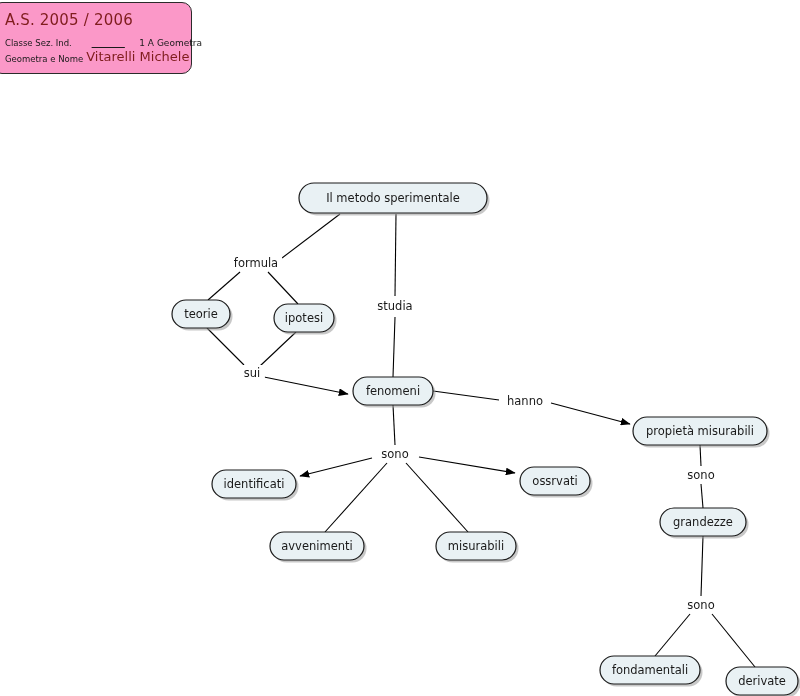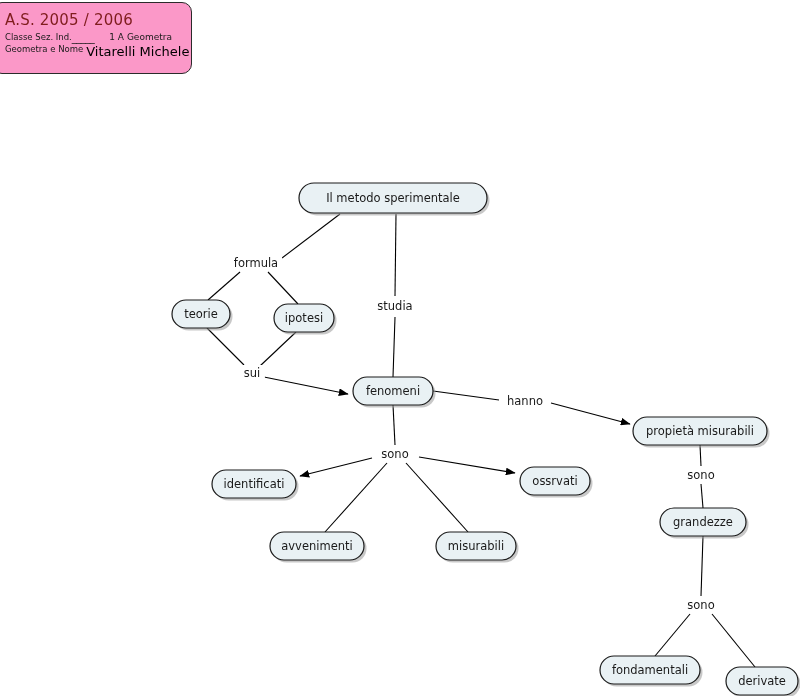--- a/index.html
+++ b/index.html
@@ -30,42 +30,42 @@
   }
   #header-card .line-year {
     font-size: 15px;
     color: #7f1d1d;
     letter-spacing: 0.2px;
     margin: 2px 0 3px 2px;
     white-space: nowrap;
   }
   #header-card .line-row {
     display: flex;
-    align-items: flex-start;
+    align-items: flex-end;
     white-space: nowrap;
     margin: 0 0 1px 2px;
   }
   #header-card .lbl {
     font-size: 8.5px;
     color: #1a1a1a;
   }
   #header-card .val-small {
     font-size: 9px;
     color: #1a1a1a;
     margin-left: 15px;
   }
   #header-card .val-big {
     font-size: 13px;
-    color: #000000;
+    color: #7f1d1d;
     margin-left: 3px;
   }
   #header-card .blank {
-    font-size: 10px;
+    font-size: 14px;
     color: #1a1a1a;
-    margin-left: 0;
+    margin-left: 20px;
     letter-spacing: -0.5px;
   }
 
   
   #map-canvas {
     position: absolute;
     left: 0;
     top: 0;
     width: 800px;
     height: 696px;

